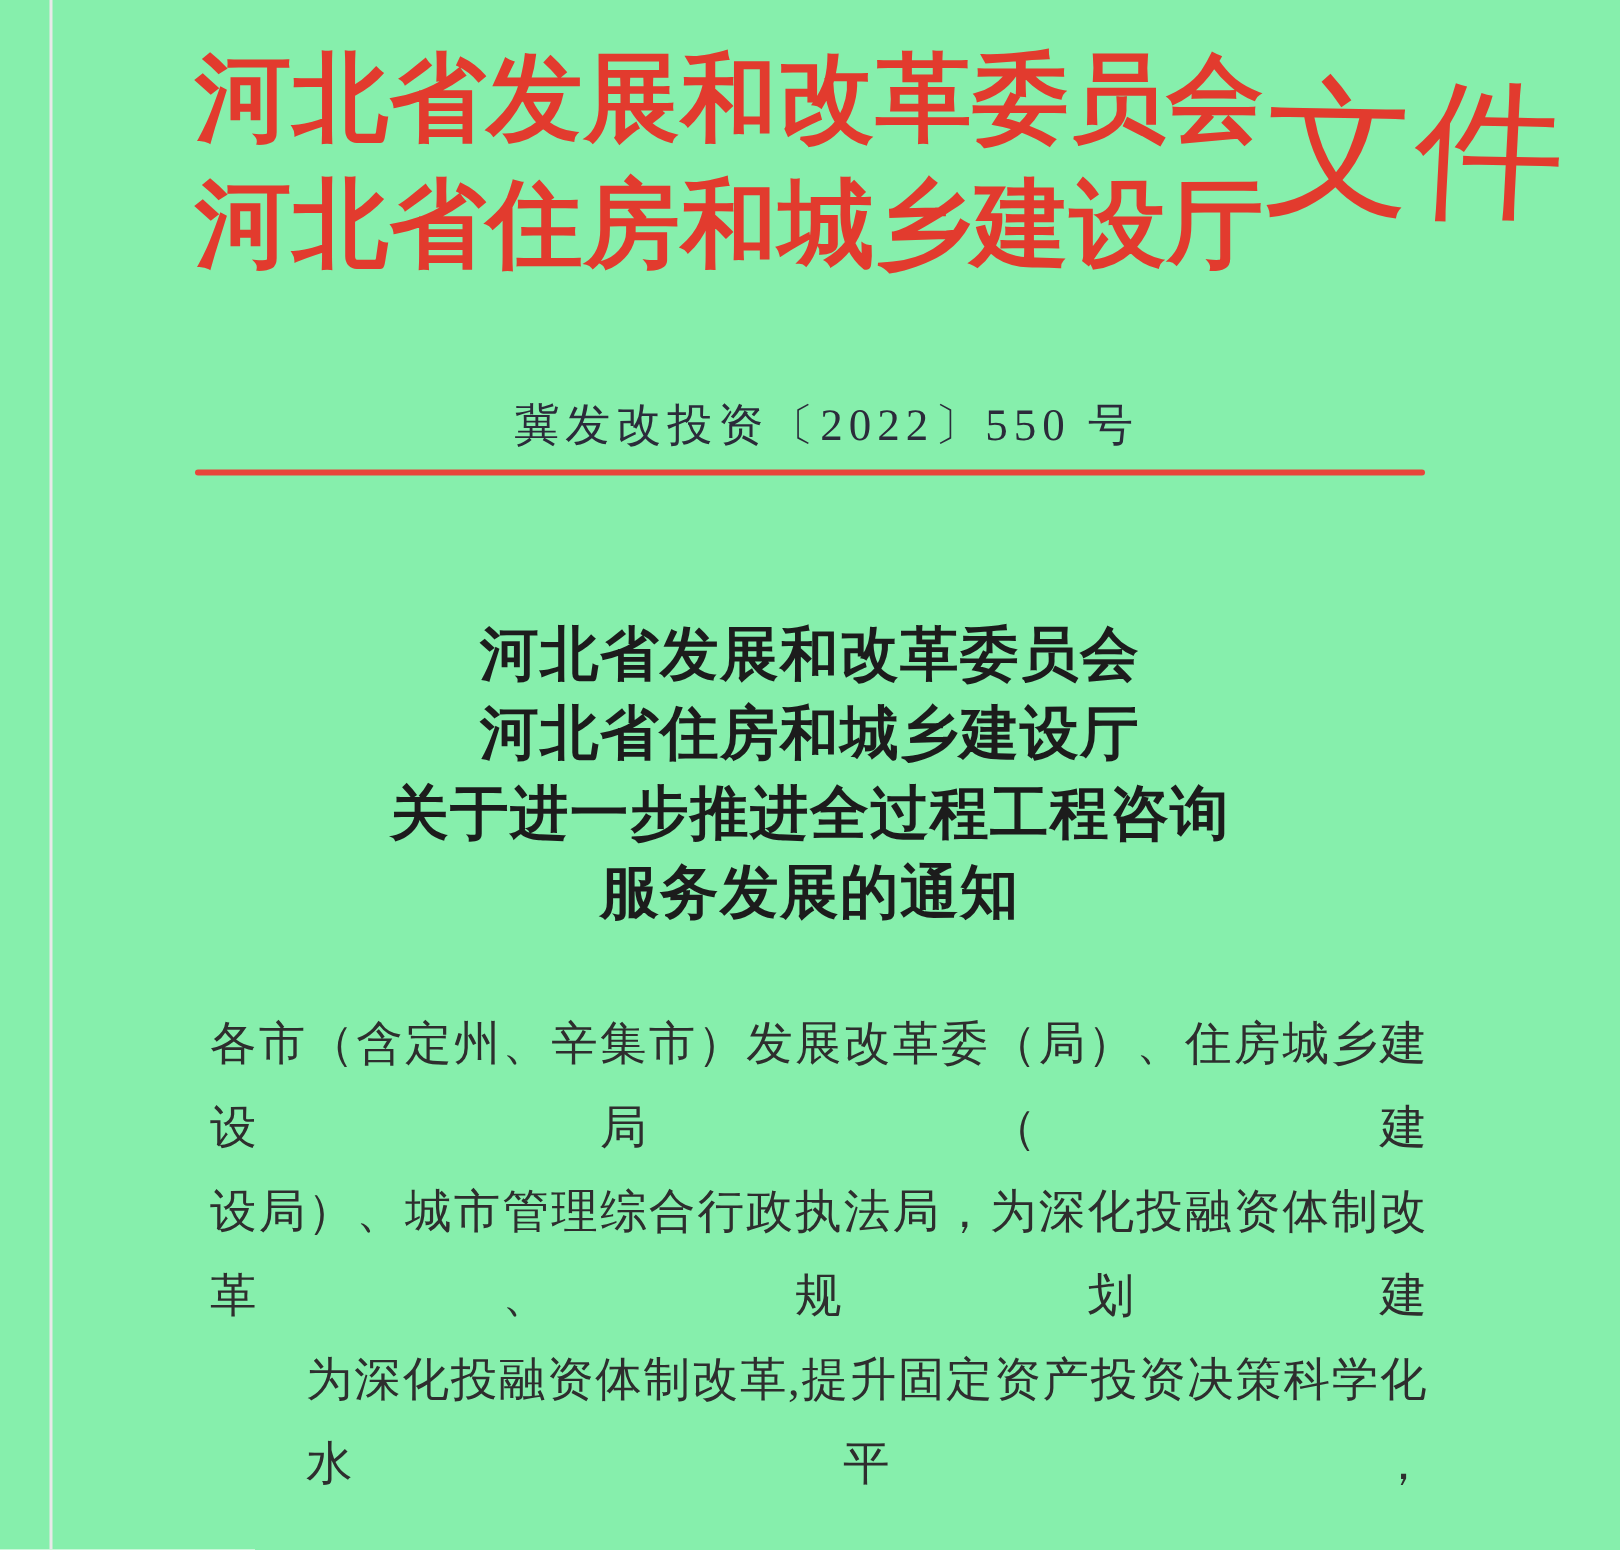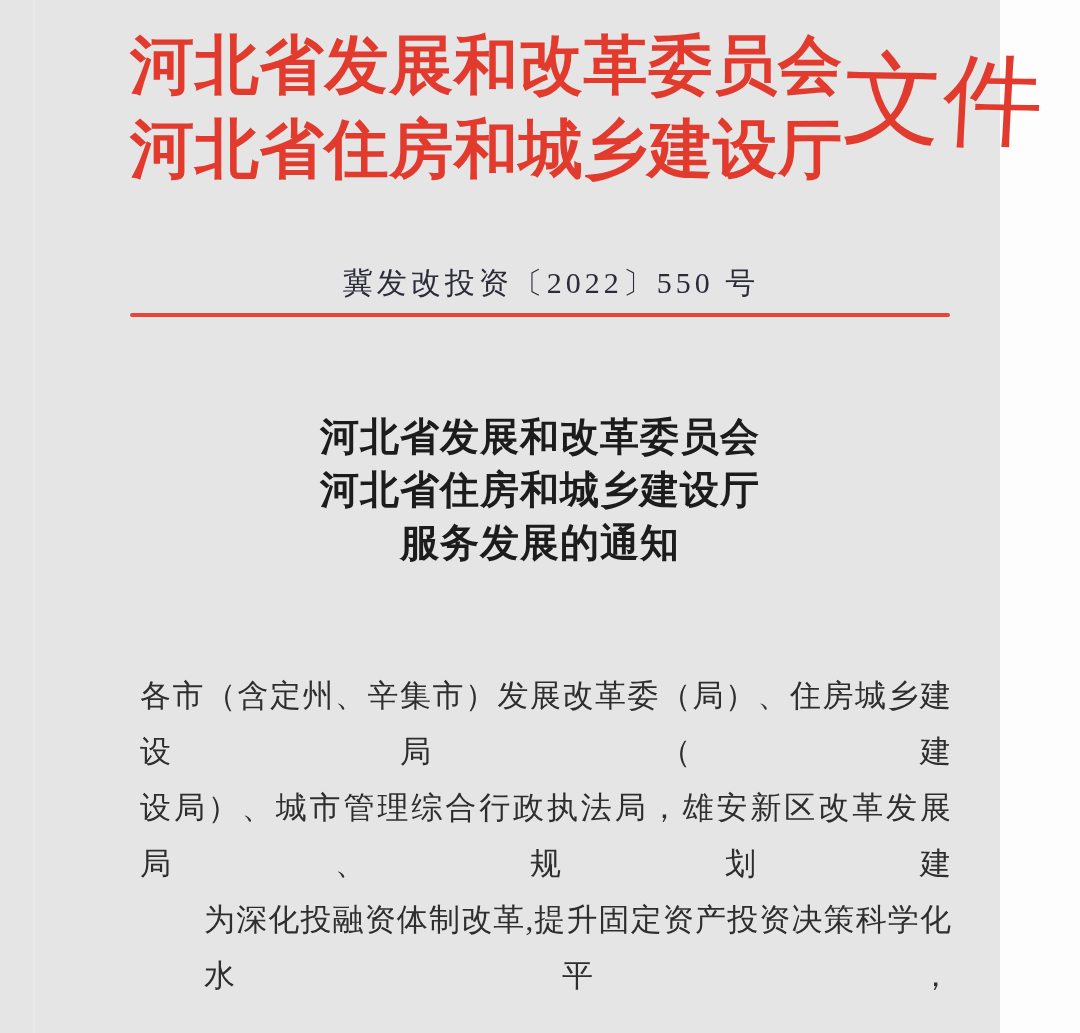--- a/index.html
+++ b/index.html
@@ -4,22 +4,22 @@
 <style>
   * { margin: 0; padding: 0; box-sizing: border-box; }
   html, body {
     width: 1080px; height: 1033px;
     background: #fdfdfd;
     font-family: "Liberation Serif", "DejaVu Serif", serif;
     overflow: hidden;
   }
   .page {
     position: relative;
-    width: 1000px; height: 1033px;
-    background: #e5e5e5;
+    width: 1080px; height: 1033px;
+    background: #86efac;
   }
   
   .scan-edge {
     position: absolute; left: 33px; top: 0;
     width: 2px; height: 100%;
     background: #e9e9e9;
   }
 
   
   .letterhead {
@@ -117,27 +117,28 @@
     <div class="doc-type">文件</div>
   </header>
 
   <div class="doc-number">冀发改投资〔2022〕550 号</div>
 
   <div class="red-rule"></div>
 
   <h1 class="title-block">
     <div class="title-line">河北省发展和改革委员会</div>
     <div class="title-line">河北省住房和城乡建设厅</div>
+    <div class="title-line">关于进一步推进全过程工程咨询</div>
     <div class="title-line">服务发展的通知</div>
   </h1>
 
   <div class="body-block">
     <div class="salutation">
       <div class="body-line">各市（含定州、辛集市）发展改革委（局）、住房城乡建设局（建</div>
-      <div class="body-line">设局）、城市管理综合行政执法局，雄安新区改革发展局、规划建</div>
+      <div class="body-line">设局）、城市管理综合行政执法局，为深化投融资体制改革、规划建</div>
     </div>
     <div class="paragraph">
       <div class="body-line indent">为深化投融资体制改革,提升固定资产投资决策科学化水平，</div>
 
     </div>
   </div>
 
 </div>
 
 </body></html>

